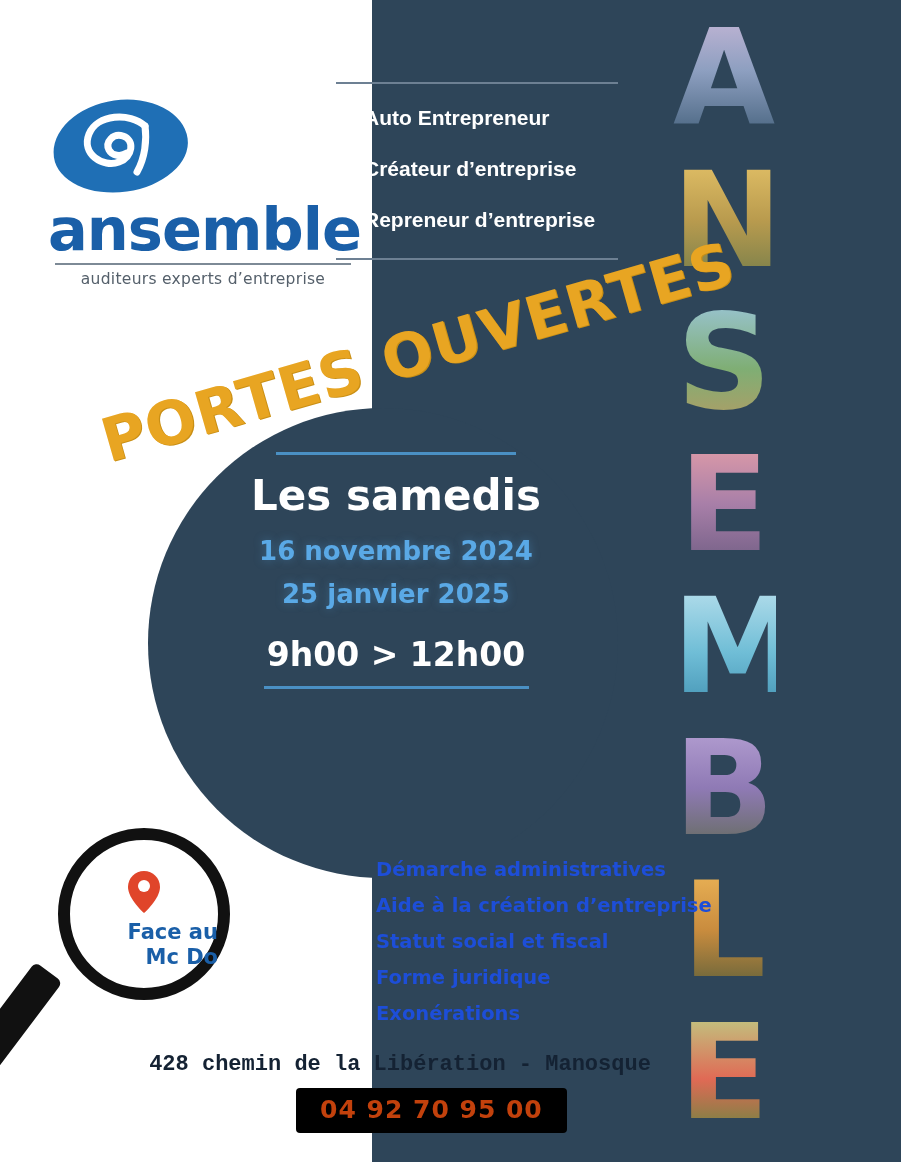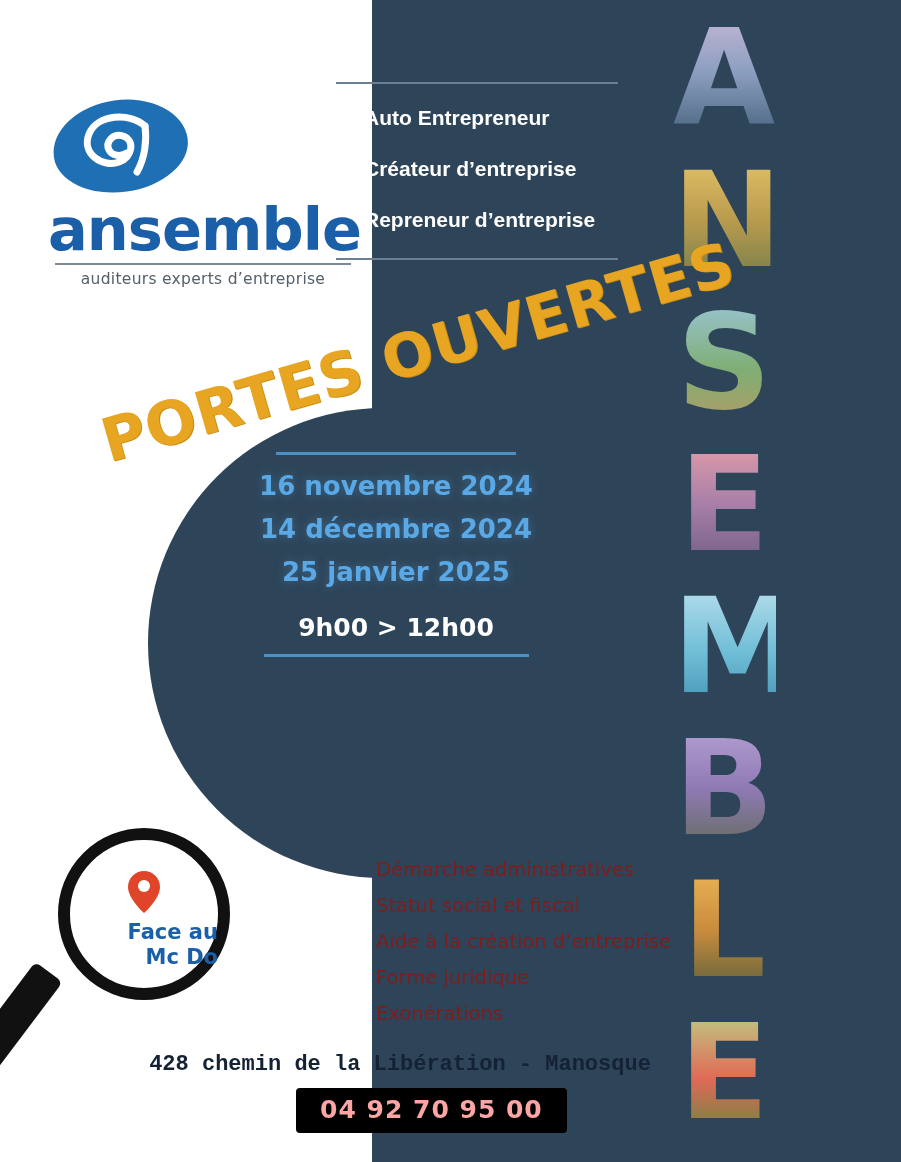--- a/index.html
+++ b/index.html
@@ -159,42 +159,42 @@
   .date-item {
     color: #5aa9e6;
     font-size: 26px;
     font-weight: 700;
     margin-bottom: 13px;
     font-family: "DejaVu Sans", sans-serif;
     text-shadow: 0 0 10px rgba(90,169,230,0.35);
   }
   .hours {
     color: #ffffff;
-    font-size: 25px;
+    font-size: 33px;
     font-weight: 700;
     margin-top: 26px;
     font-family: "DejaVu Sans", sans-serif;
     text-align: center;
   }
   .dates-rule-bot {
     width: 265px; height: 3px;
     background: #4a90c4;
     margin: 12px auto 0;
   }
 
   
   .services {
     position: absolute;
     left: 376px; top: 858px;
     width: 310px;
   }
   .svc-item {
-    color: #7f1d1d;
+    color: #1d4ed8;
     font-size: 19.5px;
-    font-weight: 400;
+    font-weight: 700;
     margin-bottom: 13px;
     white-space: nowrap;
     font-family: "DejaVu Sans", sans-serif;
   }
 
   
   .magnifier {
     position: absolute;
     left: 20px; top: 820px;
     width: 250px; height: 270px;
@@ -242,21 +242,21 @@
     color: #142233;
     font-size: 22px;
     font-weight: 700;
     font-family: Liberation Mono, monospace;
     white-space: nowrap;
   }
   .phone {
     position: absolute;
     left: 296px; top: 1088px;
     background: #000000;
-    color: #fca5a5;
+    color: #c2410c;
     font-size: 25px;
     font-weight: 700;
     padding: 7px 24px 9px;
     border-radius: 4px;
     font-family: "DejaVu Sans", sans-serif;
     letter-spacing: 1px;
   }
 </style>
 </head>
 <body>
@@ -298,31 +298,31 @@
     <div class="vert-letter" style="background-image: linear-gradient(rgb(191, 227, 239) 0%, rgb(111, 189, 214) 55%, rgb(63, 143, 176) 100%);">M</div>
     <div class="vert-letter" style="background-image: linear-gradient(rgb(185, 164, 214) 0%, rgb(143, 122, 181) 50%, rgb(94, 106, 82) 100%);">B</div>
     <div class="vert-letter" style="background-image: linear-gradient(rgb(240, 185, 90) 0%, rgb(201, 140, 62) 50%, rgb(79, 90, 58) 100%);">L</div>
     <div class="vert-letter" style="background-image: linear-gradient(rgb(185, 217, 138) 0%, rgb(224, 106, 85) 55%, rgb(91, 138, 62) 100%);">E</div>
   </div>
 
   <div class="portes">PORTES OUVERTES</div>
 
   <div class="dates">
     <div class="dates-rule-top"></div>
+    <div class="samedis">Les samedis</div>
     <div class="date-item">16 novembre 2024</div>
-    <div class="date-item">14 décembre 2024</div>
     <div class="date-item">25 janvier 2025</div>
     <div class="hours">9h00 &gt; 12h00</div>
     <div class="dates-rule-bot"></div>
   </div>
 
   <div class="services">
     <div class="svc-item">Démarche administratives</div>
+    <div class="svc-item">Aide à la création d’entreprise</div>
     <div class="svc-item">Statut social et fiscal</div>
-    <div class="svc-item">Aide à la création d’entreprise</div>
     <div class="svc-item">Forme juridique</div>
     <div class="svc-item">Exonérations</div>
   </div>
 
   <div class="magnifier">
     <div class="mag-handle"></div>
     <div class="mag-ring">
       <svg class="mag-pin" viewBox="0 0 34 44">
         <path d="M17 1 C8 1 1 8 1 17 C1 29 17 43 17 43 C17 43 33 29 33 17 C33 8 26 1 17 1 Z" fill="#e0452a"></path>
         <circle cx="17" cy="16" r="6" fill="#ffffff"></circle>

